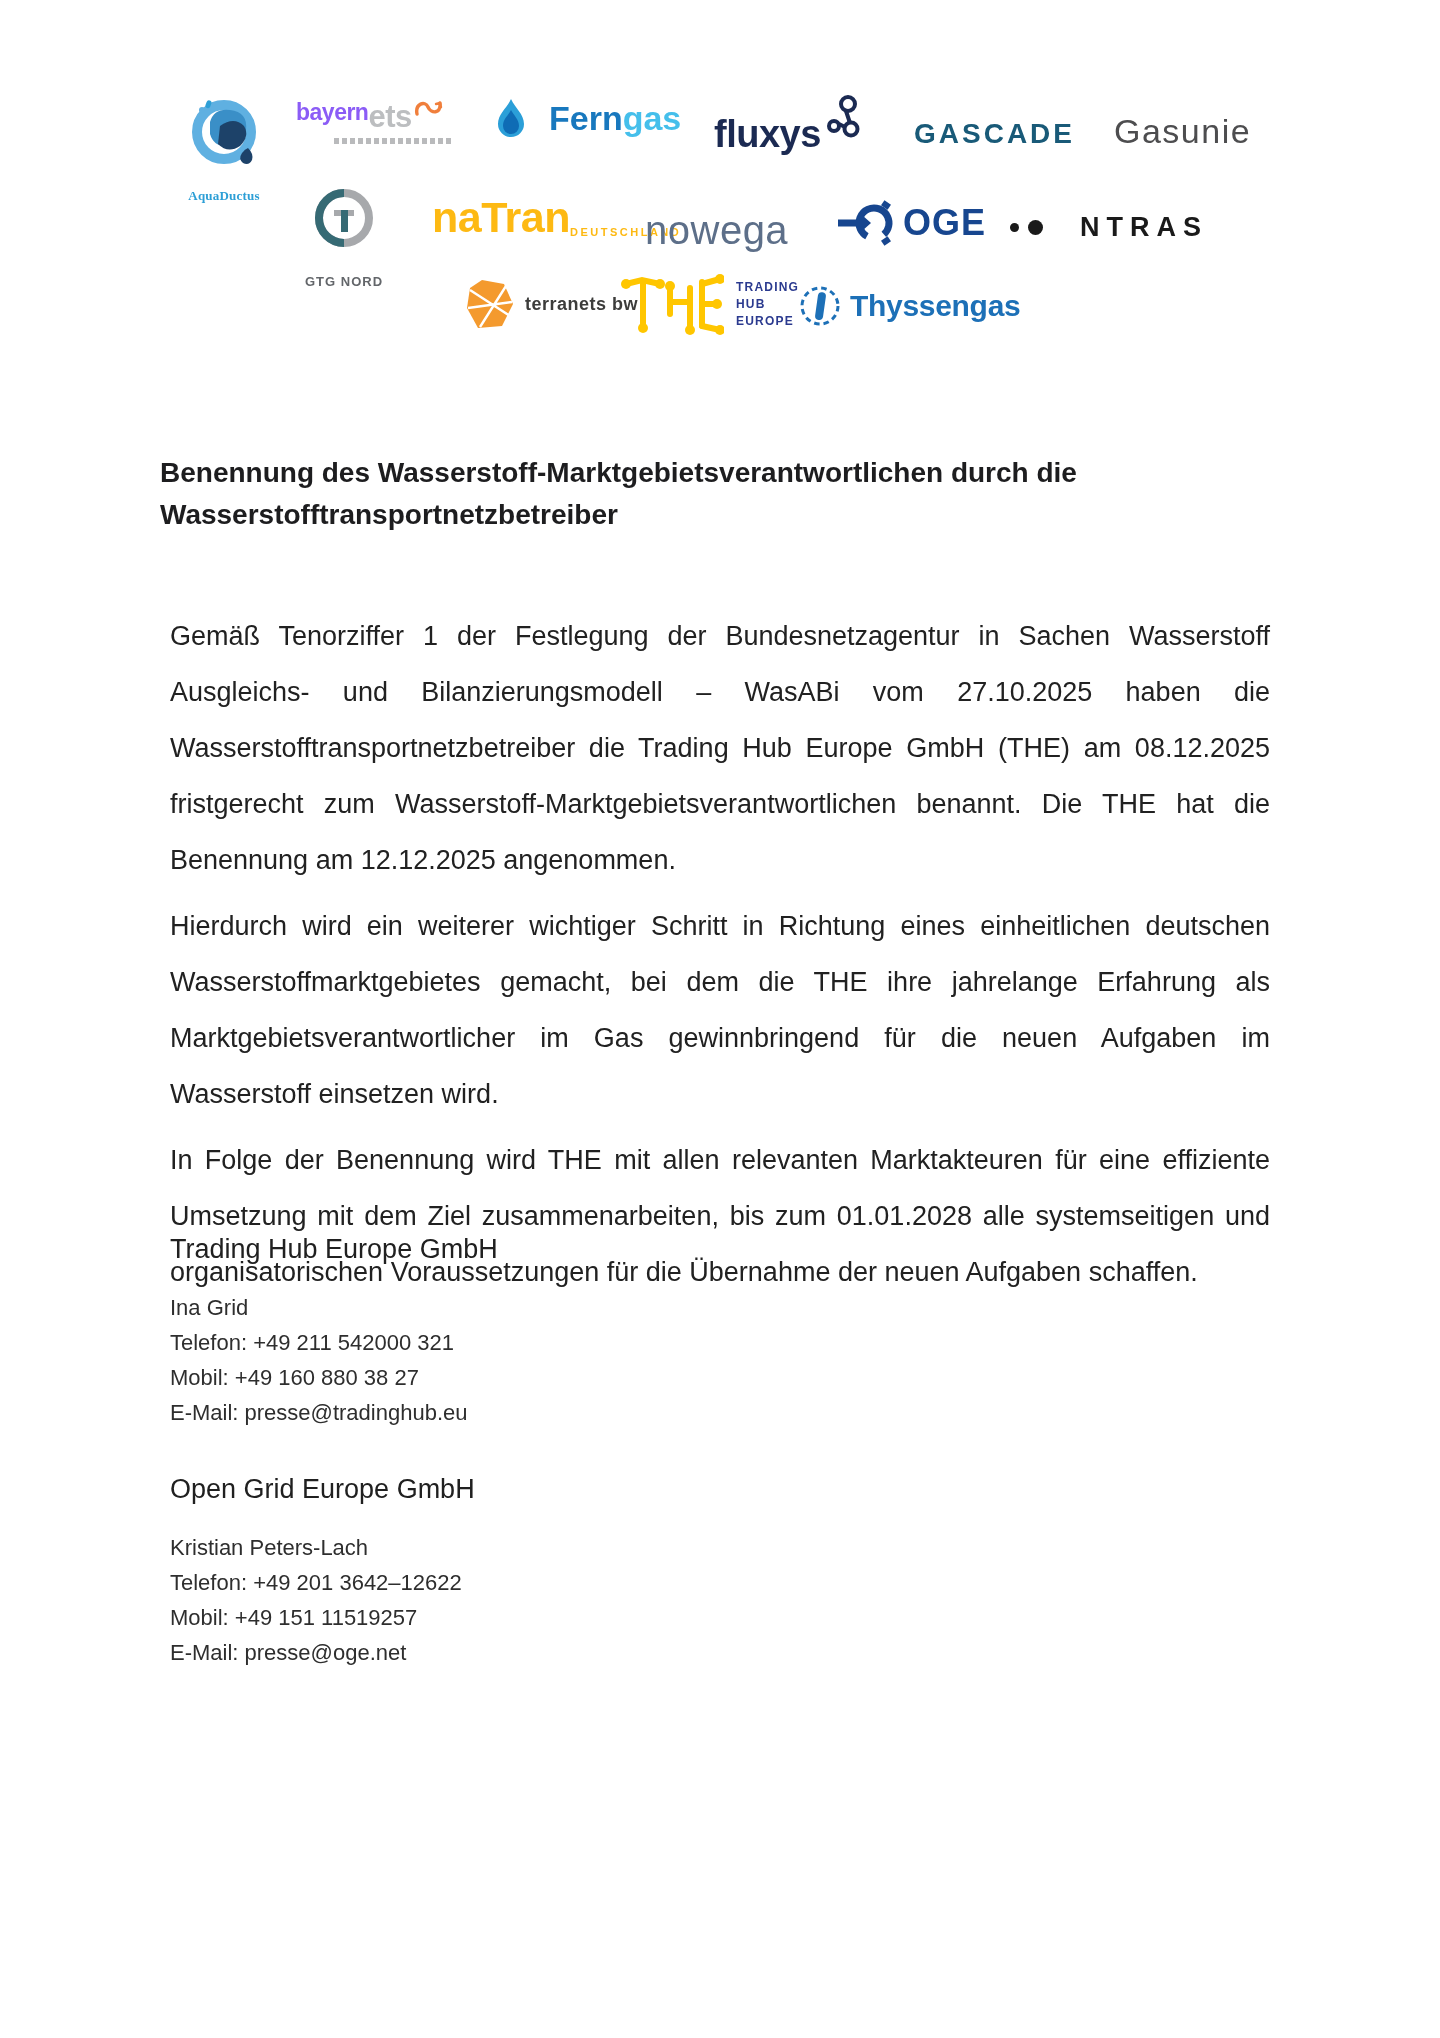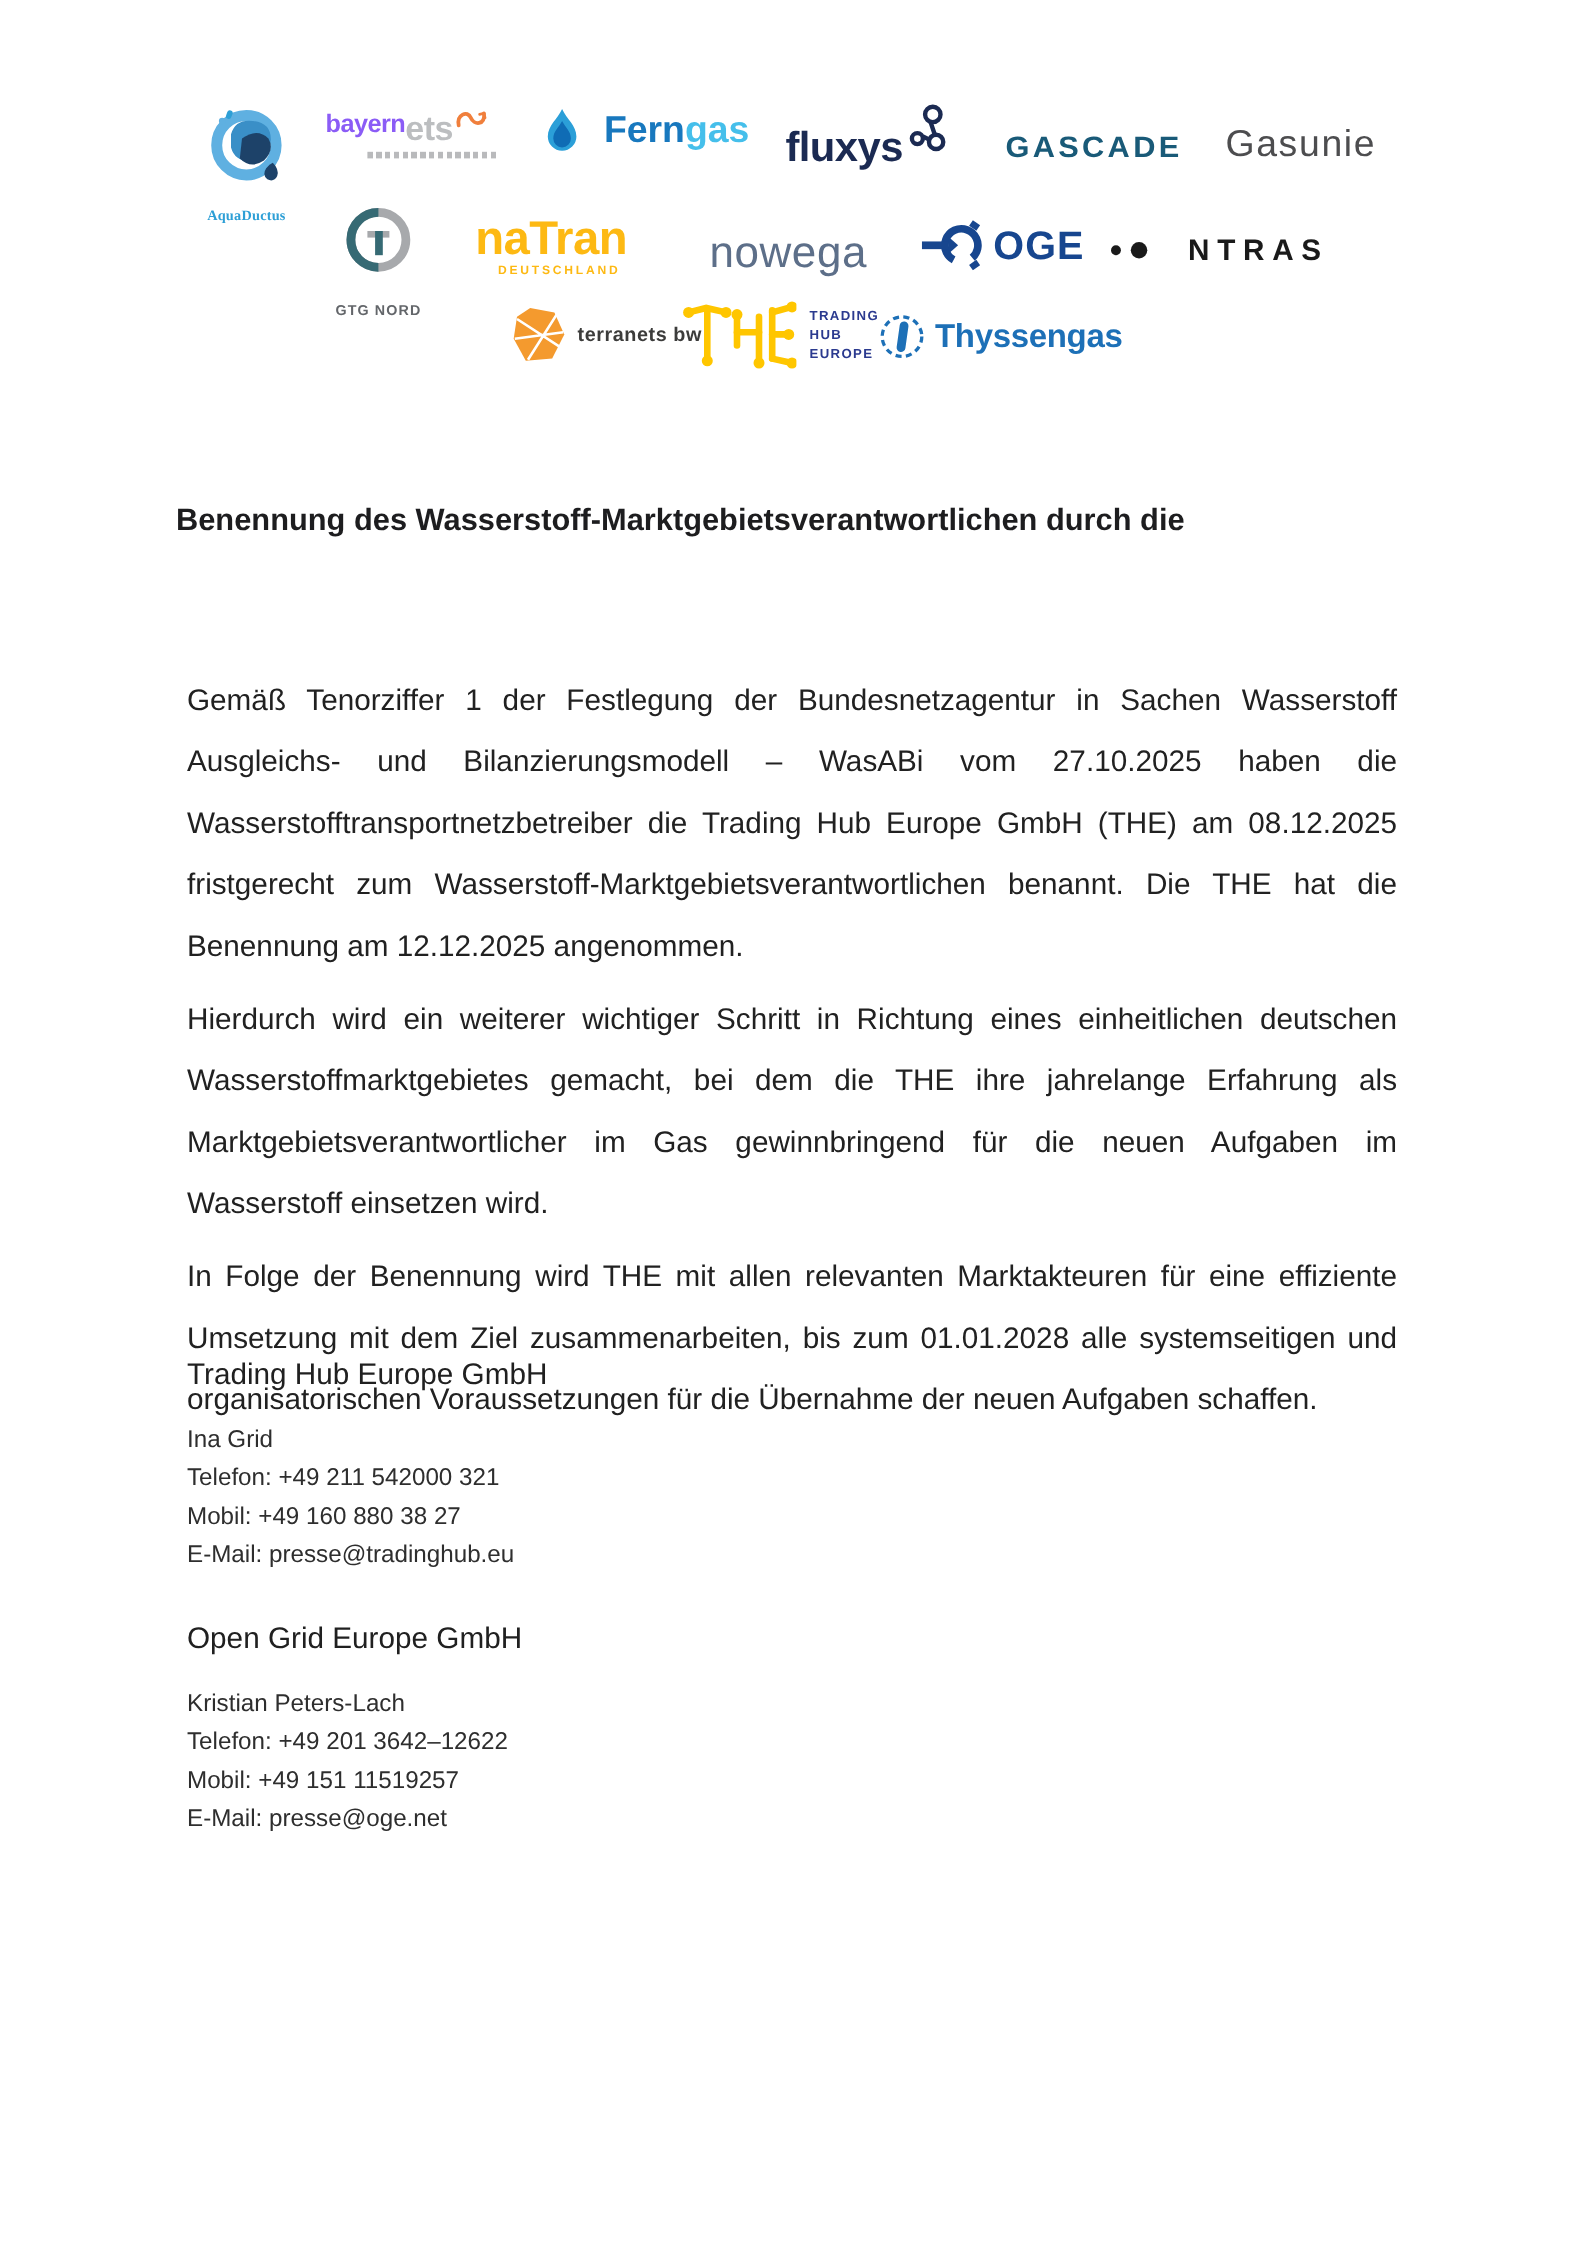--- a/index.html
+++ b/index.html
@@ -38,21 +38,21 @@
 
   
   .gasunie{left:1114px;top:112px;}
   .gasunie-label{font-size:34px;font-weight:400;color:#4d4d4f;letter-spacing:1.5px;}
 
   
   .gtgnord{left:298px;top:188px;width:92px;flex-direction:column;gap:22px;}
   .gtg-label{font-size:13px;font-weight:700;color:#63666a;letter-spacing:1px;margin-top:4px;}
 
   
-  .natran{left:432px;top:196px;flex-direction:column;align-items:center;}
+  .natran{left:432px;top:196px;align-items:center;}
   .natran-label{font-size:43px;font-weight:800;color:#fdb913;letter-spacing:-.5px;line-height:42px;}
   .natran-sub{font-size:11px;font-weight:700;color:#fdb913;letter-spacing:2.5px;margin-top:2px;align-self:flex-end;margin-right:6px;}
 
   
   .nowega{left:645px;top:208px;}
   .nowega-label{font-size:40px;font-weight:400;color:#5d6f89;letter-spacing:.5px;}
 
   
   .oge{left:838px;top:200px;gap:9px;}
   .oge-label{font-size:36px;font-weight:800;color:#17468f;letter-spacing:1px;}
@@ -223,20 +223,21 @@
   <div class="logo thyssengas">
     <svg width="44" height="44" viewBox="0 0 44 44">
       <circle cx="22" cy="22" r="18" fill="none" stroke="#1d70b7" stroke-width="3" stroke-dasharray="5.5 4"></circle>
       <rect x="18.5" y="8" width="8" height="28" rx="4" fill="#1d70b7" transform="rotate(8 22 22)"></rect>
     </svg>
     <span class="thyssengas-label">Thyssengas</span>
   </div>
 
   <div class="abs doc-title">
     <div>Benennung des Wasserstoff-Marktgebietsverantwortlichen durch die</div>
+    <div>Wasserstofftransportnetzbetreiber</div>
   </div>
 
   <div class="abs doc-body">
     <p>Gemäß Tenorziffer 1 der Festlegung der Bundesnetzagentur in Sachen Wasserstoff Ausgleichs- und Bilanzierungsmodell – WasABi vom 27.10.2025 haben die Wasserstofftransportnetzbetreiber die Trading Hub Europe GmbH (THE) am 08.12.2025 fristgerecht zum Wasserstoff-Marktgebietsverantwortlichen benannt. Die THE hat die Benennung am 12.12.2025 angenommen.</p>
     <p>Hierdurch wird ein weiterer wichtiger Schritt in Richtung eines einheitlichen deutschen Wasserstoffmarktgebietes gemacht, bei dem die THE ihre jahrelange Erfahrung als Marktgebietsverantwortlicher im Gas gewinnbringend für die neuen Aufgaben im Wasserstoff einsetzen wird.</p>
     <p>In Folge der Benennung wird THE mit allen relevanten Marktakteuren für eine effiziente Umsetzung mit dem Ziel zusammenarbeiten, bis zum 01.01.2028 alle systemseitigen und organisatorischen Voraussetzungen für die Übernahme der neuen Aufgaben schaffen.</p>
   </div>
 
   <div class="abs contact-company c1-company">Trading Hub Europe GmbH</div>
   <div class="abs contact-details c1-details">

